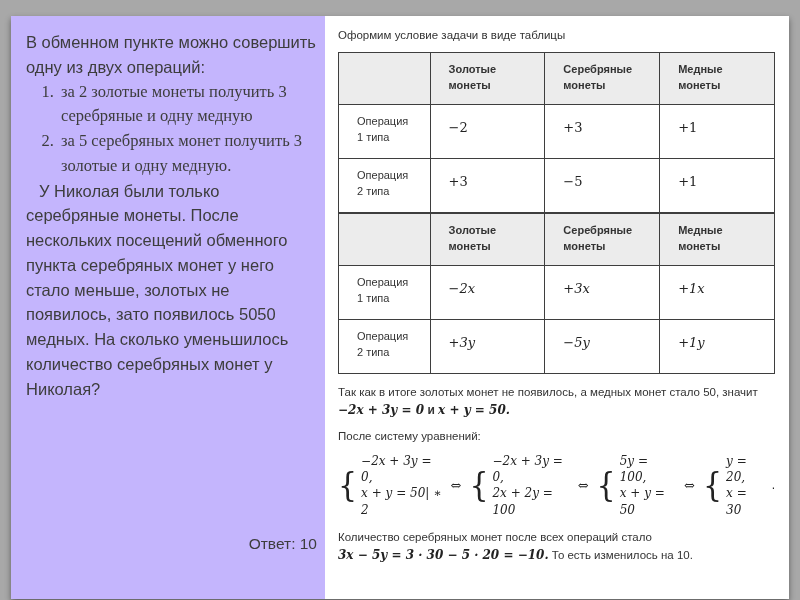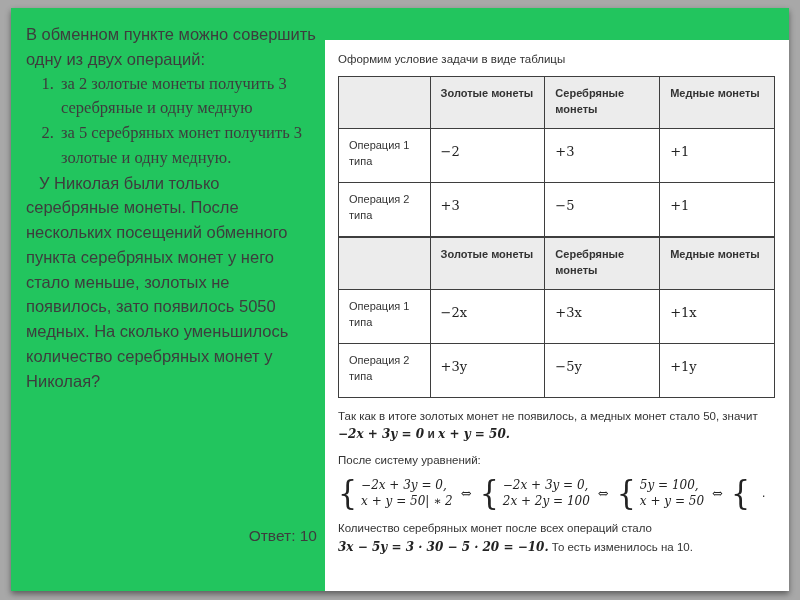--- a/index.html
+++ b/index.html
@@ -4,22 +4,22 @@
 <style>
   * { margin:0; padding:0; box-sizing:border-box; }
   html,body { width:800px; height:600px; }
   body {
     background:#a8a8a8;
     font-family:"Liberation Sans", sans-serif;
     position:relative;
     overflow:hidden;
   }
   .slide {
-    position:absolute; left:11px; top:8px; width:778px; height:583px;
-    background:#22c55e;
+    position:absolute; left:11px; top:16px; width:778px; height:583px;
+    background:#c4b5fd;
     box-shadow:0 3px 6px rgba(0,0,0,0.45);
     display:flex;
   }
   
   .left-panel {
     width:314px;
     padding:14px 8px 18px 15px;
     color:#3d3d3d;
     display:flex; flex-direction:column;
     font-size:16.5px; line-height:1.5;
@@ -30,42 +30,41 @@
   .para { text-indent:13px; }
   .answer { margin-top:auto; margin-bottom:26px; font-size:15.5px;text-align:right; }
   
   .right-panel {
     flex:1;
     background:#ffffff;
     padding:11px 14px 10px 13px;
     color:#333333;
     font-size:11.5px;
     overflow:hidden;
-    margin-top:32px;
   }
   .caption { margin:1px 0 9px; line-height:1.3; }
   .caption.mid { margin:10px 0 9px; }
   table.tbl { width:100%; border-collapse:collapse; table-layout:fixed; }
   .tbl th, .tbl td {
     border:1px solid #3e3e3e;
-    padding:9px 10px;
+    padding:9px 18px;
     text-align:left; vertical-align:top;
   }
   .tbl th {
     background:#ececec; font-weight:bold;
     font-size:11px; line-height:1.45; height:52px;
   }
   .tbl th.corner { width:21%; }
   .tbl td { height:54px; }
   .tbl td.rowlbl { font-size:11px; line-height:1.45; background:#fff; }
   .tbl td.val {
     font-family:"DejaVu Serif", serif;
     font-size:13px; padding-top:15px; color:#222;
   }
-  .tbl td.vi { }
+  .tbl td.vi { font-style:italic; }
   .math { font-family:"DejaVu Serif", serif; font-style:italic; color:#222; }
   .plain { font-style:normal; font-family:"Liberation Sans", sans-serif; color:#333; }
   .para-block { margin-top:10px; line-height:1.45; }
   .eqline { font-size:12px; margin-top:1px;font-weight:bold; }
   
   .sysrow {
     display:flex; align-items:center; gap:8px;
     margin:7px 0 11px; font-size:12px; color:#222;
   }
   .sys { display:flex; align-items:center; }
@@ -172,20 +171,24 @@
       <span class="sys math">
         <span class="brace">{</span>
         <span class="rows">
           <span>5y = 100,</span>
           <span>x + y = 50</span>
         </span>
       </span>
       <span class="iff">⇔</span>
       <span class="sys math">
         <span class="brace">{</span>
+        <span class="rows">
+          <span>y = 20,</span>
+          <span>x = 30</span>
+        </span>
       </span>
       <span class="period">.</span>
     </div>
 
     <div class="final-block">
       <div>Количество серебряных монет после всех операций стало</div>
       <div><span class="math eqline">3x − 5y = 3 · 30 − 5 · 20 = −10.</span><span class="plain"> То есть изменилось на 10.</span></div>
     </div>
 
   </div>

